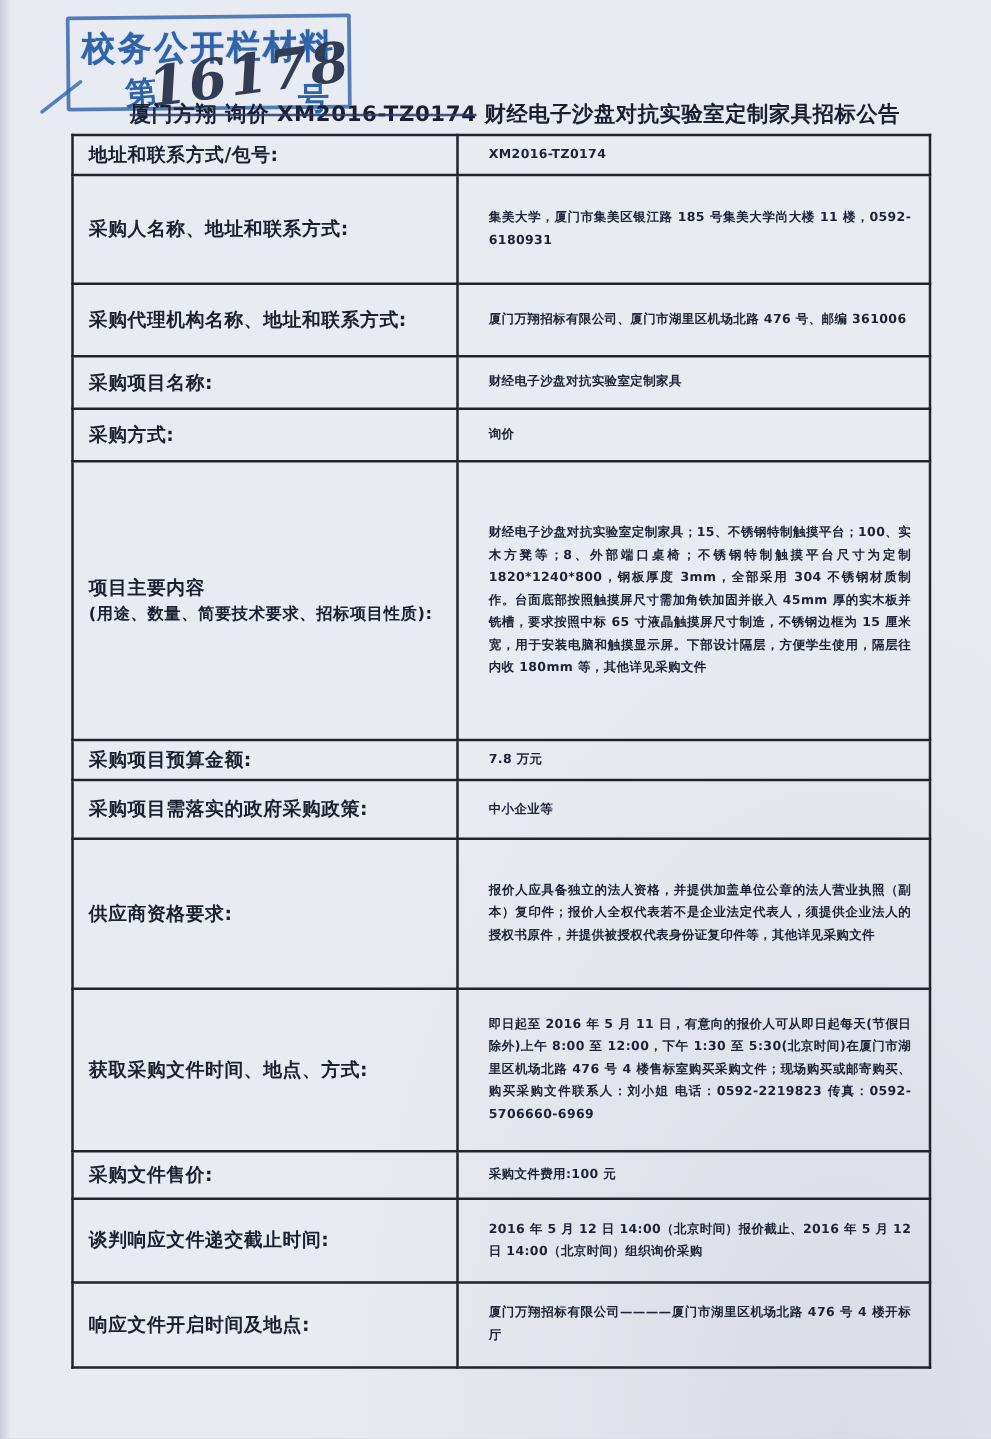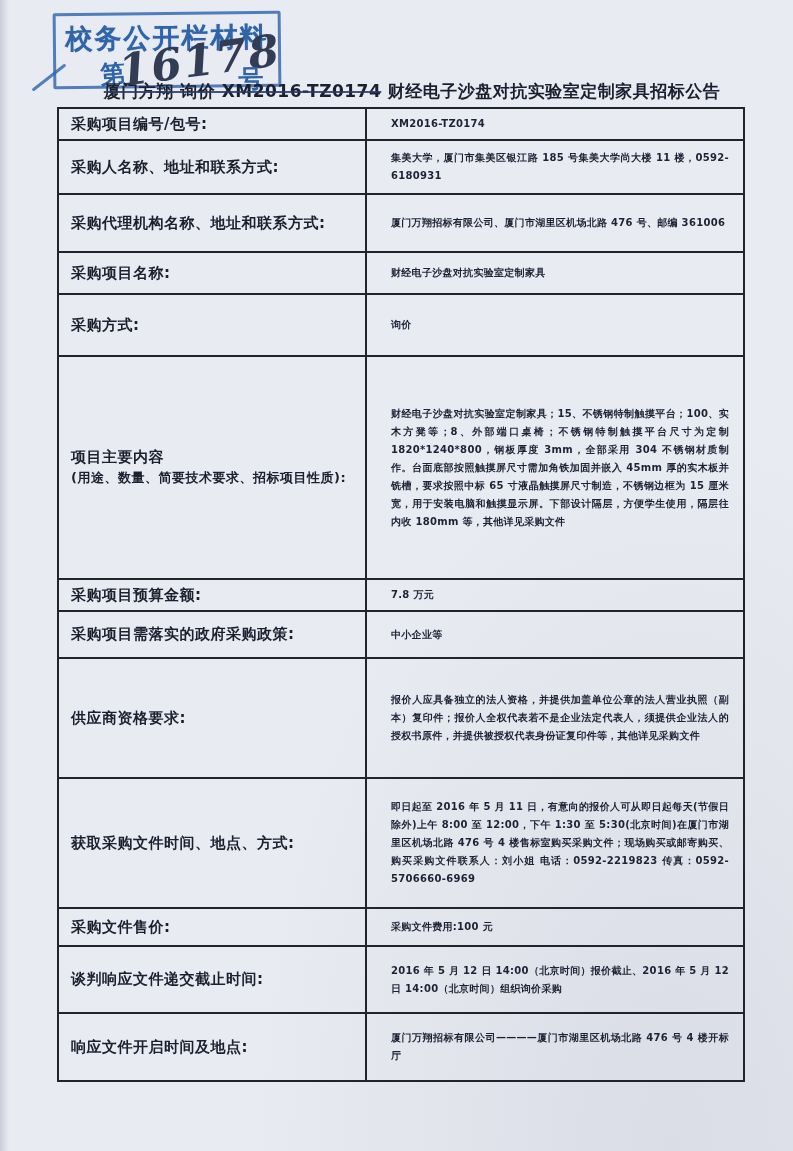--- a/index.html
+++ b/index.html
@@ -116,24 +116,24 @@
     padding: 6px 14px 6px 24px;
     font-size: 10px;
     font-weight: bold;
     color: #1d2335;
     line-height: 1.8;
     text-align: justify;
     letter-spacing: 0.3px;
   }
   .lbl2 { font-size: 13px; margin-top: 2px; }
   tr.h0  { height: 30px; }
-  tr.h1  { height: 54px; }
+  tr.h1  { height: 87px; }
   tr.h2  { height: 58px; margin-top: 16px; }
   tr.h3  { height: 42px; }
-  tr.h4  { height: 62px; }
+  tr.h4  { height: 42px; }
   tr.h5  { height: 223px; }
   tr.h6  { height: 24px; }
   tr.h7  { height: 47px; }
   tr.h8  { height: 120px; }
   tr.h9  { height: 130px; }
   tr.h10 { height: 38px; }
   tr.h11 { height: 67px; }
   tr.h12 { height: 68px; }
 </style>
 </head>
@@ -150,21 +150,21 @@
   <div class="pen-mark"></div>
 
   <div class="doc-title">
     <span class="struck">厦门方翔 询价 XM2016-TZ0174</span><span> 财经电子沙盘对抗实验室定制家具招标公告</span>
   </div>
 
   <table class="doc-table">
     <tbody>
       <tr class="h0">
         <td class="label-cell">
-          <div class="lbl">采购项目编号/包号:</div>
+          <div class="lbl">地址和联系方式/包号:</div>
         </td>
         <td class="value-cell">XM2016-TZ0174</td>
       </tr>
       <tr class="h1">
         <td class="label-cell">
           <div class="lbl">采购人名称、地址和联系方式:</div>
         </td>
         <td class="value-cell">集美大学，厦门市集美区银江路 185 号集美大学尚大楼 11 楼，0592-6180931</td>
       </tr>
       <tr class="h2">

